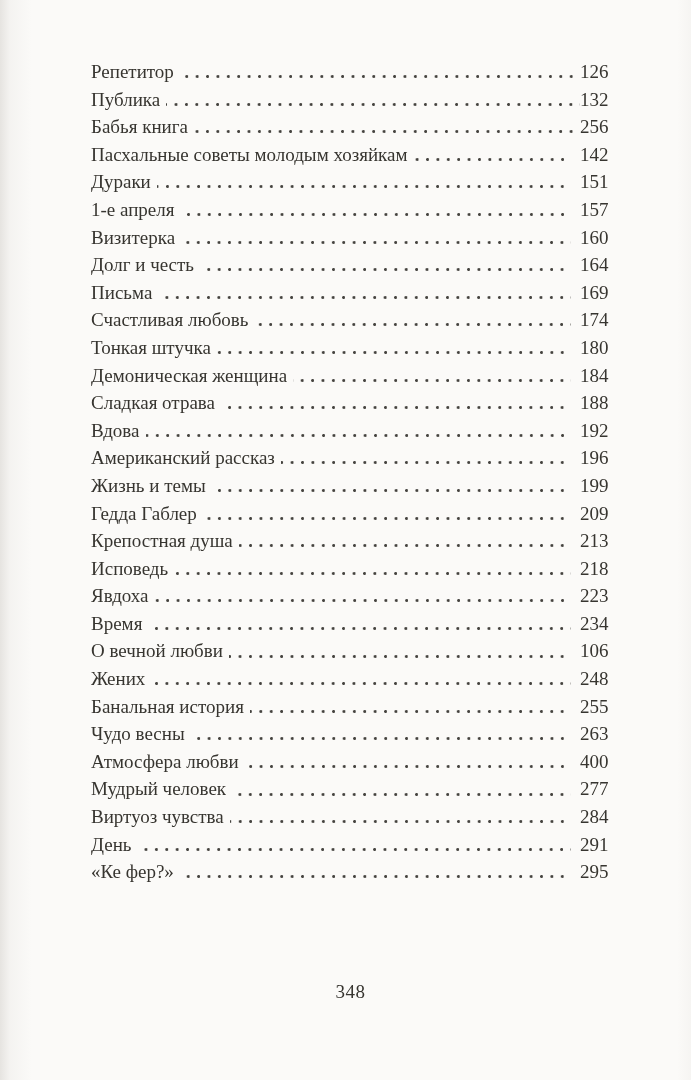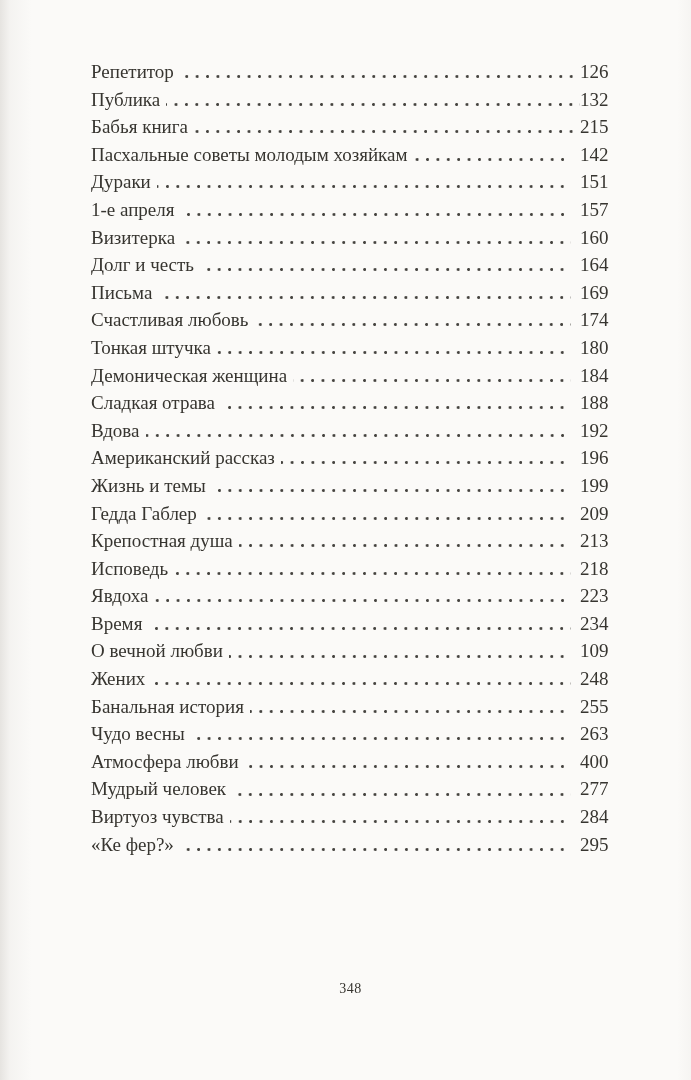--- a/index.html
+++ b/index.html
@@ -65,21 +65,21 @@
     flex: 0 0 auto;
     text-align: left;
     min-width: 30px;
   }
   .footer {
     position: absolute;
     top: 981px;
     left: 91px;
     right: 81px;
     text-align: center;
-    font-size: 14px;
+    font-size: 19px;
     letter-spacing: 0.5px;
   }
 </style>
 </head>
 <body>
 
 <div class="page">
 
   <div class="toc">
 
@@ -91,21 +91,21 @@
 
       <div class="row flush">
         <span class="title"><span class="t">Публика</span></span>
         <span class="leader"></span>
         <span class="pagenum">132</span>
       </div>
 
       <div class="row flush">
         <span class="title"><span class="t">Бабья книга</span></span>
         <span class="leader"></span>
-        <span class="pagenum">215</span>
+        <span class="pagenum">256</span>
       </div>
 
       <div class="row">
         <span class="title"><span class="t">Пасхальные советы молодым хозяйкам</span></span>
         <span class="leader"></span>
         <span class="pagenum">142</span>
       </div>
 
 
       <div class="row">
@@ -208,21 +208,21 @@
 
       <div class="row">
         <span class="title"><span class="t">Время</span></span>
         <span class="leader"></span>
         <span class="pagenum">234</span>
       </div>
 
       <div class="row">
         <span class="title"><span class="t">О вечной любви</span></span>
         <span class="leader"></span>
-        <span class="pagenum">109</span>
+        <span class="pagenum">106</span>
       </div>
 
       <div class="row">
         <span class="title"><span class="t">Жених</span></span>
         <span class="leader"></span>
         <span class="pagenum">248</span>
       </div>
 
       <div class="row">
         <span class="title"><span class="t">Банальная история</span></span>
@@ -247,20 +247,25 @@
         <span class="leader"></span>
         <span class="pagenum">277</span>
       </div>
 
       <div class="row">
         <span class="title"><span class="t">Виртуоз чувства</span></span>
         <span class="leader"></span>
         <span class="pagenum">284</span>
       </div>
 
+      <div class="row">
+        <span class="title"><span class="t">День</span></span>
+        <span class="leader"></span>
+        <span class="pagenum">291</span>
+      </div>
 
       <div class="row">
         <span class="title"><span class="t">«Ке фер?»</span></span>
         <span class="leader"></span>
         <span class="pagenum">295</span>
       </div>
     </div>
 
   <div class="footer">348</div>
 

